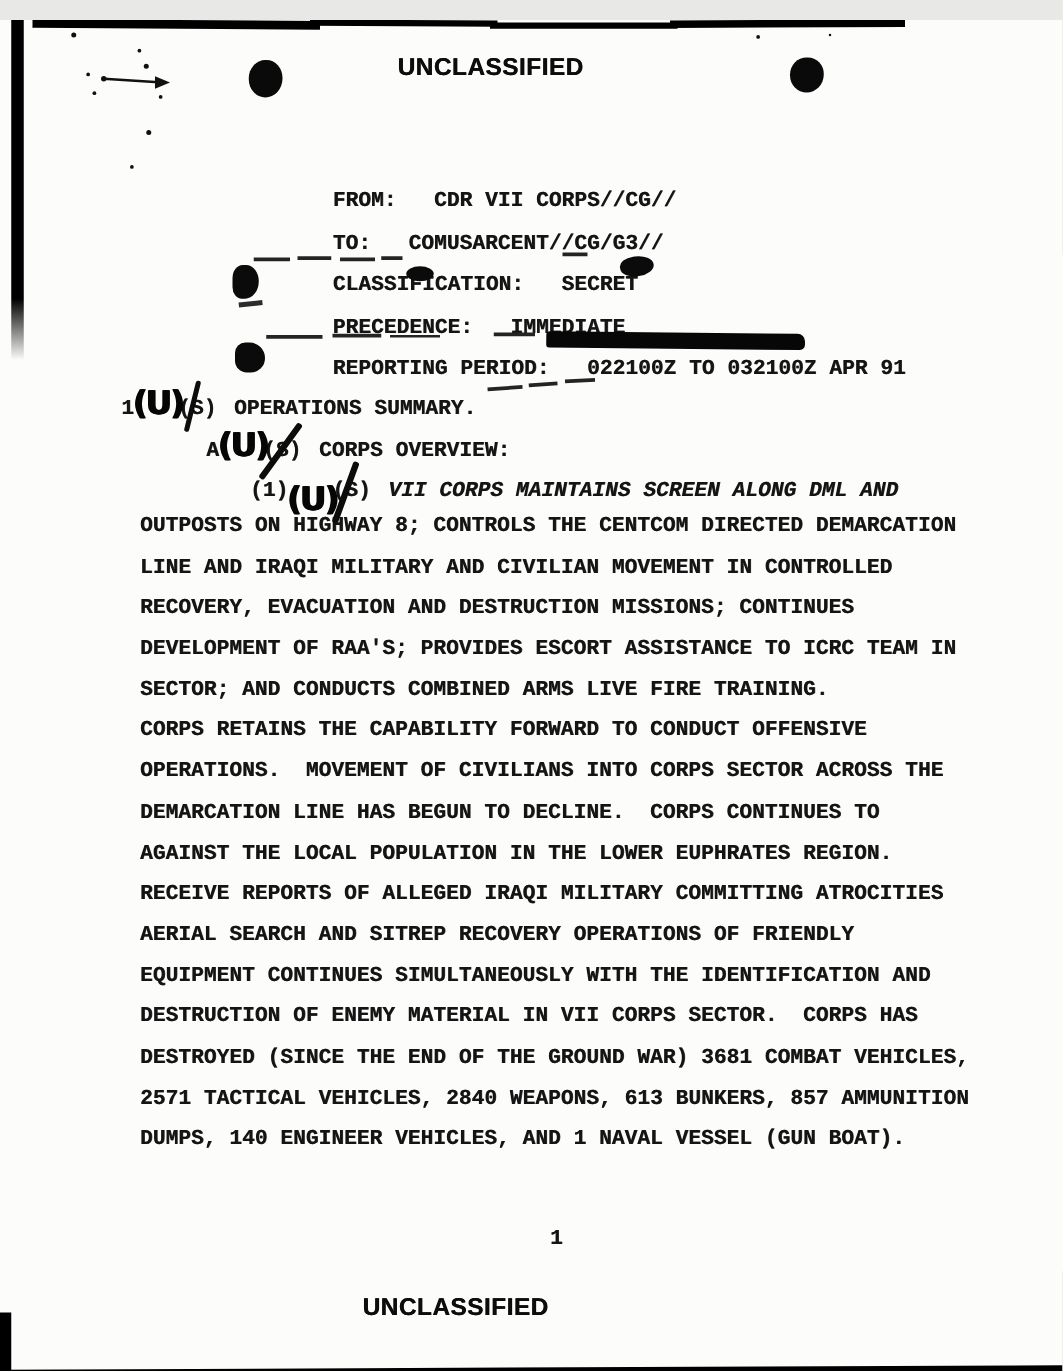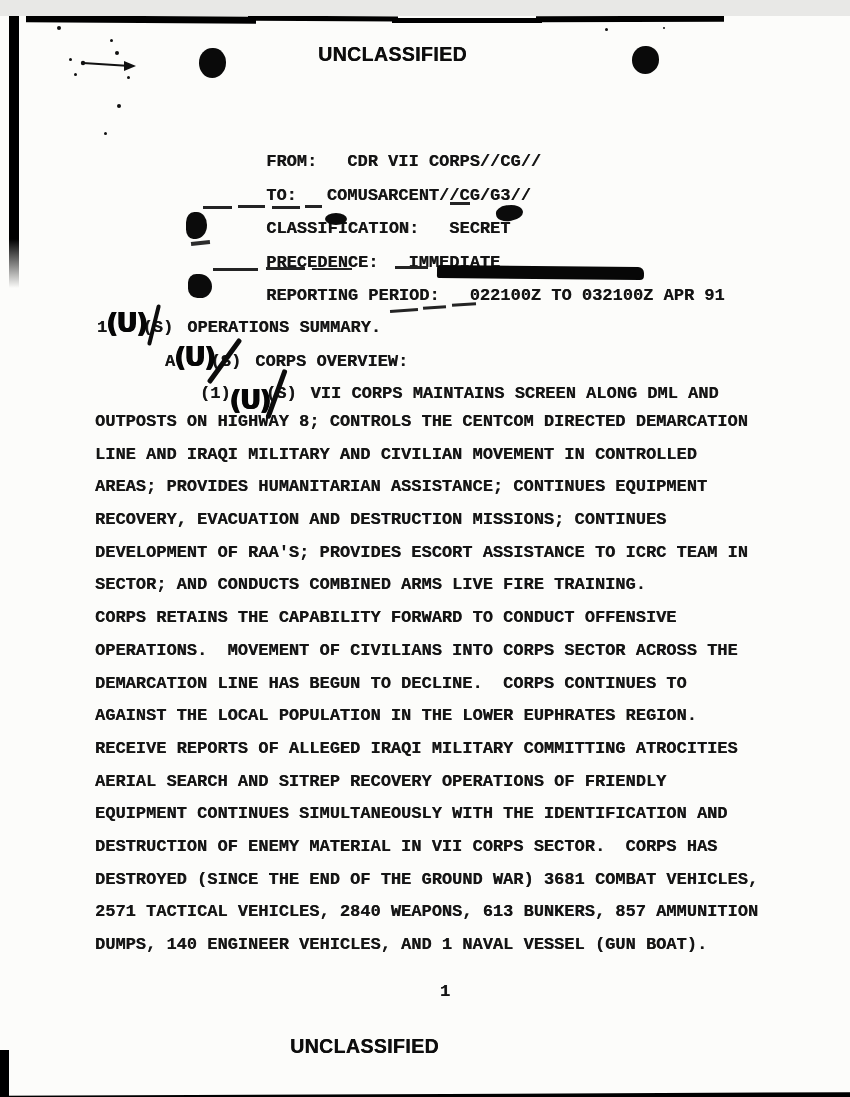--- a/index.html
+++ b/index.html
@@ -31,41 +31,41 @@
     text-shadow:.4px 0 0 #0d0d0d;
   }
   .banner-top{left:318px;top:27px;}
   .banner-bottom{left:290px;top:1019px;}
   .page-num{position:absolute;left:440px;top:966px;font-weight:bold;font-size:16px;}
   
   .typed{font-weight:bold;font-size:17px;text-shadow:.3px 0 0 rgba(10,10,10,.75);}
   .hdr-block{position:absolute;left:205px;top:96px;}
   .hdr-row{height:33.4px;line-height:33.4px;white-space:pre;}
   .hdr-row .val{margin-left:30px;}
-  .body-block{position:absolute;left:95px;top:390px;}
+  .body-block{position:absolute;left:112px;top:390px;}
   .body-line{height:32.7px;line-height:32.7px;white-space:pre;}
   
   .outline-row{position:absolute;display:flex;align-items:baseline;white-space:pre;}
   .row-1{left:97px;top:292px;}
   .row-a{left:165px;top:326px;}
   .row-p1{left:200px;top:358px;}
   .umark{
     font-family:"DejaVu Sans","Liberation Sans",sans-serif;font-weight:bold;
     font-size:26px;letter-spacing:-1.5px;color:#060606;
     text-shadow:.7px 0 0 #060606,-.5px 0 0 #060606;
     position:relative;z-index:2;margin:0 -4px 0 -1px;
   }
   .umark.low{top:11px;}
   .smark{position:relative;display:inline-block;}
   .slash{position:absolute;background:#0c0c0c;border-radius:2px;z-index:3;}
   .slash-1{left:9px;top:-14px;width:4px;height:42px;transform:rotate(14deg);}
   .slash-a{left:11px;top:-18px;width:5px;height:54px;transform:rotate(36deg);}
   .slash-p1{left:8px;top:-16px;width:5px;height:52px;transform:rotate(20deg);}
   .after-gap{margin-left:14px;}
-  .italic{}
+  .italic{font-style:italic;}
   
   .smudge{position:absolute;background:#242424;}
   .blob{position:absolute;background:#0b0b0b;}
   .subj-blob-s{left:186px;top:196px;width:21px;height:27px;border-radius:45% 55% 60% 40%;}
   .subj-tail{left:191px;top:225px;width:19px;height:4px;transform:rotate(-6deg);background:#2c2c2c;}
   .subj-blob-mm{left:325px;top:197px;width:22px;height:12px;border-radius:50%;}
   .subj-blob-num{left:496px;top:189px;width:27px;height:16px;border-radius:45% 55% 50% 50%;transform:rotate(-8deg);}
   .rep-blob{left:188px;top:258px;width:24px;height:24px;border-radius:40% 60% 55% 45%;}
   .rep-smear{left:437px;top:250px;width:207px;height:13px;background:#070707;
     border-radius:3px 6px 4px 2px;transform:rotate(.6deg);}
@@ -154,21 +154,20 @@
     <span>A</span><span class="umark">(U)</span><span class="smark"><span>(S)</span><span class="slash slash-a"></span></span><span class="after-gap">CORPS OVERVIEW:</span>
   </div>
 
   <div class="outline-row row-p1 typed">
     <span>(1)</span><span class="umark low">(U)</span><span class="smark"><span>(S)</span><span class="slash slash-p1"></span></span><span class="after-gap italic">VII CORPS MAINTAINS SCREEN ALONG DML AND</span>
   </div>
 
   <div class="body-block typed">
     <div class="body-line">OUTPOSTS ON HIGHWAY 8; CONTROLS THE CENTCOM DIRECTED DEMARCATION</div>
     <div class="body-line">LINE AND IRAQI MILITARY AND CIVILIAN MOVEMENT IN CONTROLLED</div>
-    <div class="body-line">AREAS; PROVIDES HUMANITARIAN ASSISTANCE; CONTINUES EQUIPMENT</div>
     <div class="body-line">RECOVERY, EVACUATION AND DESTRUCTION MISSIONS; CONTINUES</div>
     <div class="body-line">DEVELOPMENT OF RAA'S; PROVIDES ESCORT ASSISTANCE TO ICRC TEAM IN</div>
     <div class="body-line">SECTOR; AND CONDUCTS COMBINED ARMS LIVE FIRE TRAINING.</div>
     <div class="body-line">CORPS RETAINS THE CAPABILITY FORWARD TO CONDUCT OFFENSIVE</div>
     <div class="body-line">OPERATIONS.  MOVEMENT OF CIVILIANS INTO CORPS SECTOR ACROSS THE</div>
     <div class="body-line">DEMARCATION LINE HAS BEGUN TO DECLINE.  CORPS CONTINUES TO</div>
     <div class="body-line">AGAINST THE LOCAL POPULATION IN THE LOWER EUPHRATES REGION.</div>
     <div class="body-line">RECEIVE REPORTS OF ALLEGED IRAQI MILITARY COMMITTING ATROCITIES</div>
     <div class="body-line">AERIAL SEARCH AND SITREP RECOVERY OPERATIONS OF FRIENDLY</div>
     <div class="body-line">EQUIPMENT CONTINUES SIMULTANEOUSLY WITH THE IDENTIFICATION AND</div>

